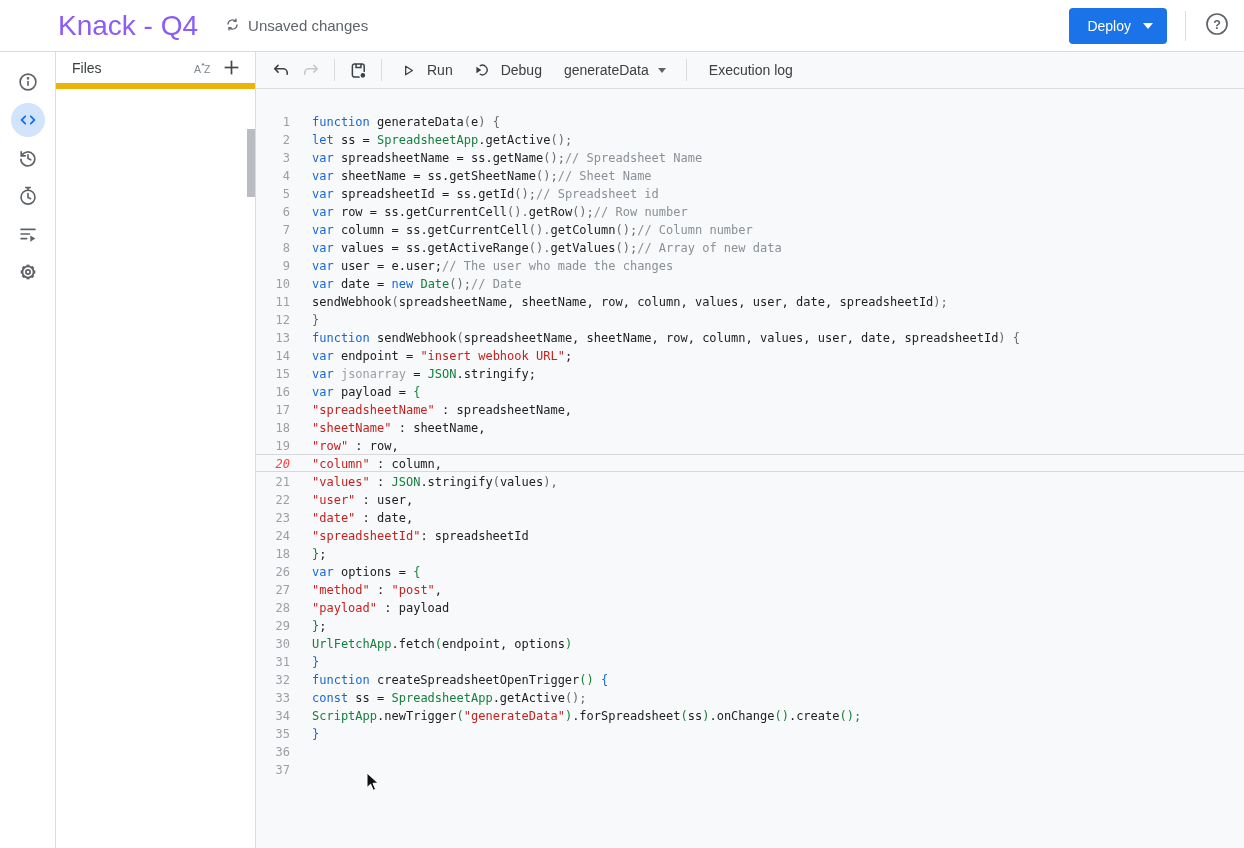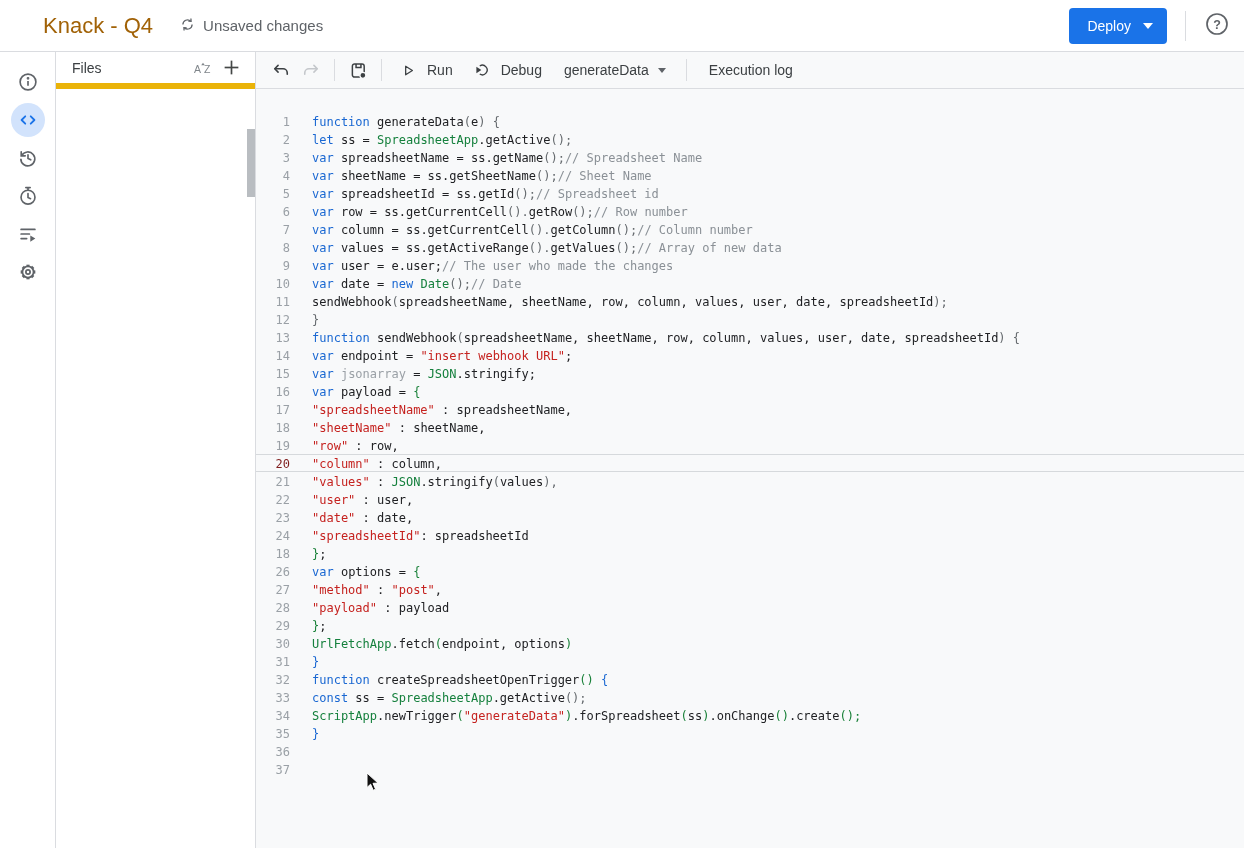--- a/index.html
+++ b/index.html
@@ -5,21 +5,21 @@
   * { margin:0; padding:0; box-sizing:border-box; }
   html,body { width:1244px; height:848px; overflow:hidden; background:#fff;
     font-family:"Liberation Sans", sans-serif; color:#202124; }
   .app { position:relative; width:1244px; height:848px; }
 
   
   .header { position:absolute; top:0; left:0; right:0; height:52px; background:#fff;
     border-bottom:1px solid #dadce0; display:flex; align-items:center; padding:0 14px 0 16px; }
   .logo-wrap { display:flex; align-items:center; gap:10px; }
   .app-name { font-size:19px; color:#5f6368; }
-  .proj-title { font-size:22px; color:#a16207; margin-left:27px; }
+  .proj-title { font-size:28px; color:#8b5cf6; margin-left:42px; }
   .save-status { display:flex; align-items:center; gap:7px; margin-left:26px; color:#5f6368; font-size:15px; }
   .header-spacer { flex:1; }
   .deploy-btn { background:#1a73e8; color:#fff; border:none; border-radius:4px; height:36px;
     padding:0 14px 0 18px; font-size:14px; font-weight:500; display:flex; align-items:center; gap:12px;
     cursor:pointer; font-family:"Liberation Sans",sans-serif; }
   .caret-down { width:0; height:0; border-left:5px solid transparent; border-right:5px solid transparent; border-top:6px solid #fff; }
   .hdr-divider { width:1px; height:30px; background:#dadce0; margin:0 18px; }
 
   
   .rail { position:absolute; top:52px; left:0; bottom:0; width:56px; background:#fff; border-right:1px solid #dadce0; }
@@ -52,21 +52,21 @@
   .tb-btn { display:flex; align-items:center; gap:10px; padding:0 10px; height:30px; cursor:pointer;
     font-size:14px; color:#3c4043; }
   .fn-select { display:flex; align-items:center; gap:9px; padding:0 12px; height:30px; cursor:pointer; font-size:14px; color:#3c4043; }
   .fn-caret { width:0; height:0; border-left:4.5px solid transparent; border-right:4.5px solid transparent; border-top:5.5px solid #5f6368; }
   .exec-log { padding:0 14px; font-size:14px; color:#3c4043; cursor:pointer; }
 
   .editor-body { position:absolute; top:37px; left:0; right:0; bottom:0; overflow:hidden; }
   .curline { position:absolute; left:0; right:0; height:18px; border-top:1px solid #d6d9dc; border-bottom:1px solid #d6d9dc; pointer-events:none; }
   .gutter { position:absolute; top:24px; left:0; width:34px; text-align:right;
     font-family:"DejaVu Sans Mono", monospace; font-size:12px; line-height:18px; color:#9aa0a6; }
-  .gutter .ln.cur { color:#7f1d1d; }
+  .gutter .ln.cur { color:#ef4444;font-style:italic; }
   .code { position:absolute; top:24px; left:56px; right:8px;
     font-family:"DejaVu Sans Mono", monospace; font-size:12px; line-height:18px; color:#202124; white-space:pre; }
   .cl { height:18px; }
   .tk-k { color:#1967d2; }
   .tk-t { color:#15803d; }
   .tk-s { color:#c5221f; }
   .tk-c { color:#8a9096; }
   .tk-p { color:#656a6e; }
   .tk-g { color:#188038; }
   .tk-b { color:#1967d2; }

